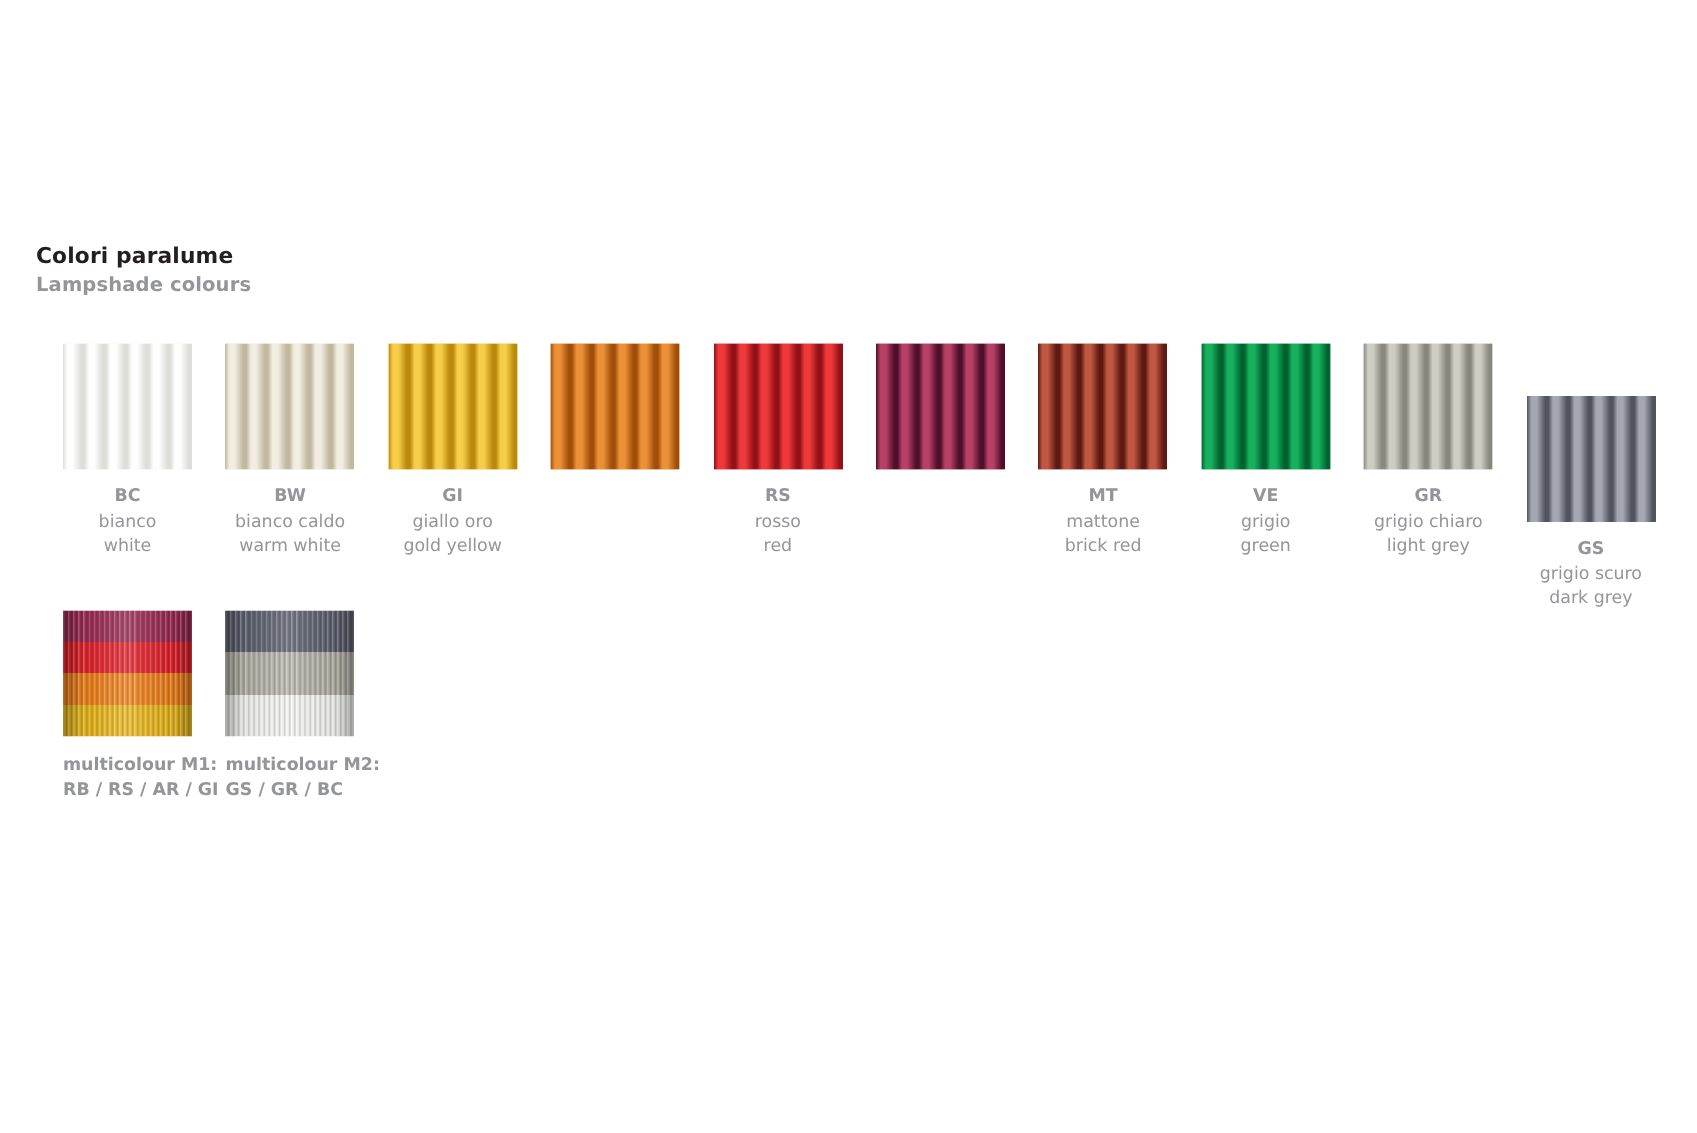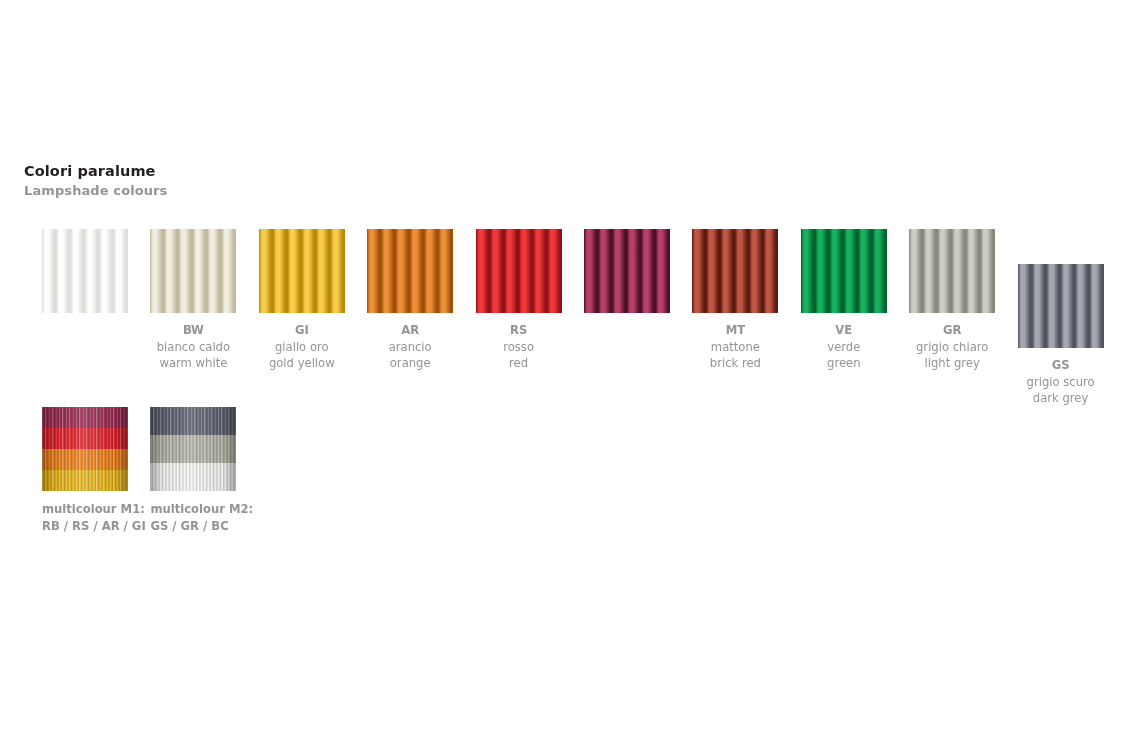--- a/index.html
+++ b/index.html
@@ -116,20 +116,25 @@
     <div class="title-it">Colori paralume</div>
     <div class="title-en">Lampshade colours</div>
   </div>
 
   <div class="row" id="row-solid">
       <div class="cell" style="left: 42px;">
         <div class="swatch">
           <div class="base" style="background: rgb(244, 244, 242);"></div>
           <div class="ribs" style="background: repeating-linear-gradient(to right, rgb(220, 220, 216) 0px, rgb(255, 255, 255) 3px, rgb(255, 255, 255) 6.5px, rgb(220, 220, 216) 12.2px, rgb(220, 220, 216) 14.33px); opacity: 0.95;"></div>
         </div>
+        <div class="caption">
+          <span class="code">BC</span>
+          <span class="it">bianco</span>
+          <span class="en">white</span>
+        </div>
       </div>
       <div class="cell" style="left: 150.4px;">
         <div class="swatch">
           <div class="base" style="background: rgb(227, 220, 200);"></div>
           <div class="ribs" style="background: repeating-linear-gradient(to right, rgb(191, 182, 157) 0px, rgb(242, 238, 225) 3px, rgb(242, 238, 225) 6.5px, rgb(191, 182, 157) 12.2px, rgb(191, 182, 157) 14.33px); opacity: 0.95;"></div>
         </div>
         <div class="caption">
           <span class="code">BW</span>
           <span class="it">bianco caldo</span>
           <span class="en">warm white</span>
@@ -144,25 +149,20 @@
           <span class="code">GI</span>
           <span class="it">giallo oro</span>
           <span class="en">gold yellow</span>
         </div>
       </div>
       <div class="cell" style="left: 367.2px;">
         <div class="swatch">
           <div class="base" style="background: rgb(217, 117, 26);"></div>
           <div class="ribs" style="background: repeating-linear-gradient(to right, rgb(158, 76, 8) 0px, rgb(236, 146, 57) 3px, rgb(236, 146, 57) 6.5px, rgb(158, 76, 8) 12.2px, rgb(158, 76, 8) 14.33px); opacity: 0.95;"></div>
         </div>
-        <div class="caption">
-          <span class="code">AR</span>
-          <span class="it">arancio</span>
-          <span class="en">orange</span>
-        </div>
       </div>
       <div class="cell" style="left: 475.6px;">
         <div class="swatch">
           <div class="base" style="background: rgb(227, 32, 42);"></div>
           <div class="ribs" style="background: repeating-linear-gradient(to right, rgb(142, 16, 22) 0px, rgb(240, 58, 58) 3px, rgb(240, 58, 58) 6.5px, rgb(142, 16, 22) 12.2px, rgb(142, 16, 22) 14.33px); opacity: 0.95;"></div>
         </div>
         <div class="caption">
           <span class="code">RS</span>
           <span class="it">rosso</span>
           <span class="en">red</span>
@@ -185,21 +185,21 @@
           <span class="en">brick red</span>
         </div>
       </div>
       <div class="cell" style="left: 800.8px;">
         <div class="swatch">
           <div class="base" style="background: rgb(0, 153, 74);"></div>
           <div class="ribs" style="background: repeating-linear-gradient(to right, rgb(0, 96, 44) 0px, rgb(24, 178, 95) 3px, rgb(24, 178, 95) 6.5px, rgb(0, 96, 44) 12.2px, rgb(0, 96, 44) 14.33px); opacity: 0.95;"></div>
         </div>
         <div class="caption">
           <span class="code">VE</span>
-          <span class="it">verde</span>
+          <span class="it">grigio</span>
           <span class="en">green</span>
         </div>
       </div>
       <div class="cell" style="left: 909.2px;">
         <div class="swatch">
           <div class="base" style="background: rgb(179, 179, 168);"></div>
           <div class="ribs" style="background: repeating-linear-gradient(to right, rgb(133, 133, 122) 0px, rgb(206, 206, 196) 3px, rgb(206, 206, 196) 6.5px, rgb(133, 133, 122) 12.2px, rgb(133, 133, 122) 14.33px); opacity: 0.95;"></div>
         </div>
         <div class="caption">
           <span class="code">GR</span>

